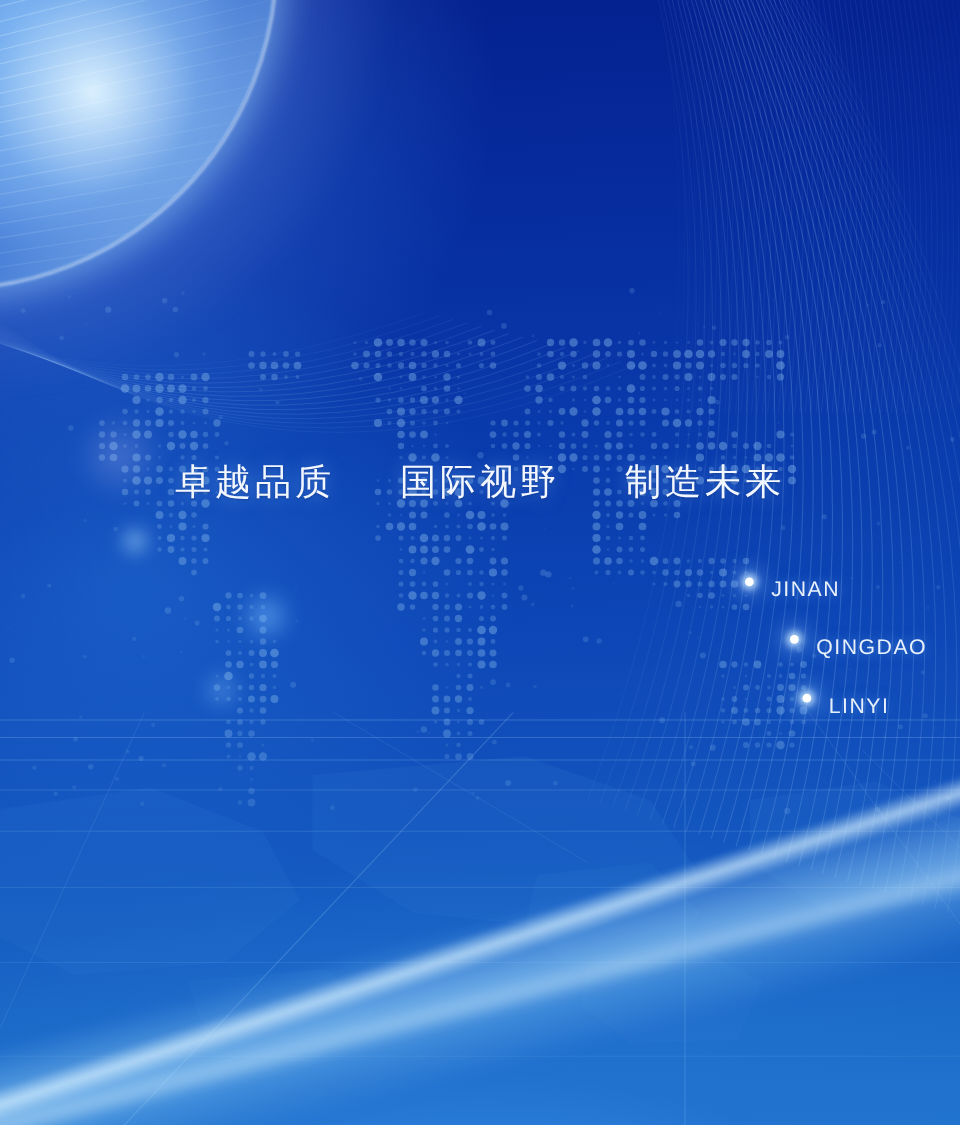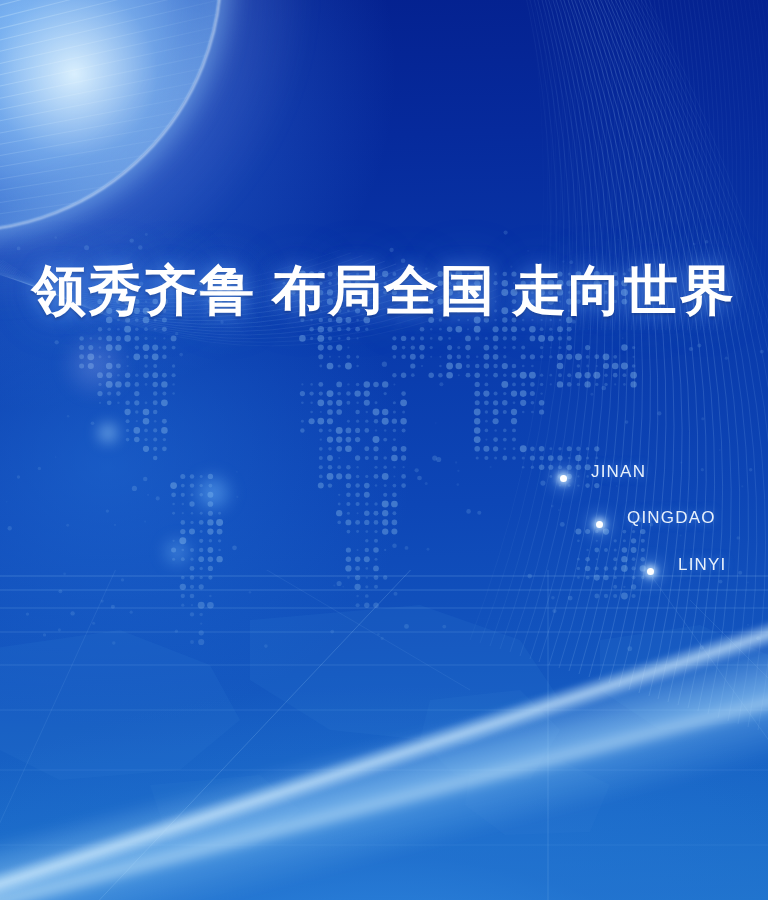--- a/index.html
+++ b/index.html
@@ -95,36 +95,36 @@
     position:absolute;left:0;right:0;top:372px;text-align:center;
     font-family:"Liberation Serif", serif;
     font-weight:400;font-size:29px;line-height:1;letter-spacing:3px;
     color:#f2f7ff;
     text-shadow:0 0 14px rgba(120,180,255,.55), 0 1px 2px rgba(0,20,80,.40);
     white-space:nowrap;
   }
   .subline .sgap{display:inline-block;width:52px;}
 
   
-  .city{position:absolute;display:flex;align-items:flex-end;gap:24px;}
+  .city{position:absolute;display:flex;align-items:flex-start;gap:14px;margin-left:36px;}
   .city .dot{
     position:relative;width:7px;height:7px;border-radius:50%;
     background:#ffffff;
     box-shadow:0 0 6px 3px rgba(200,230,255,.85), 0 0 16px 7px rgba(140,195,255,.45);
     flex:0 0 auto;
   }
   .city .nm{
     font-family:"Liberation Sans", sans-serif;
     font-size:17px;letter-spacing:1.2px;color:#e8f1fb;
     text-shadow:0 0 10px rgba(120,180,255,.6);
     white-space:nowrap;
   }
   #city-jinan{left:560px;top:462px;}
   #city-qingdao{left:596px;top:508px;}
-  #city-linyi{left:616px;top:555px;padding-left:31px;}
+  #city-linyi{left:575px;top:555px;padding-left:31px;}
 
   
   .streaks{position:absolute;right:0;top:0;width:300px;height:330px;pointer-events:none;opacity:.45;}
   .streaks svg{display:block;width:100%;height:100%;}
 </style>
 </head>
 <body>
 
 <div id="stage">
 
@@ -1308,24 +1308,24 @@
         <line x1="420" y1="-10" x2="90" y2="340" stroke="#8fc2f2" stroke-width="0.9" opacity="0.26"></line>
         <line x1="640" y1="-10" x2="790" y2="200" stroke="#8fc2f2" stroke-width="0.8" opacity="0.16"></line>
         <line x1="690" y1="30" x2="790" y2="130" stroke="#8fc2f2" stroke-width="0.8" opacity="0.14"></line>
         <line x1="250" y1="-10" x2="470" y2="120" stroke="#8fc2f2" stroke-width="0.8" opacity="0.12"></line>
       </svg>
   </div>
 
   <div class="beam"></div>
   <div class="beam2"></div>
 
-  <div class="headline">
-    <span>领秀齐鲁</span><span class="gap"></span><span>布局全国</span><span class="gap"></span><span>走向世界</span>
+
+  <div class="subline">
+    <span>卓越品质</span><span class="sgap"></span><span>国际视野</span><span class="sgap"></span><span>制造未来</span>
   </div>
-
 
   <div class="city" id="city-jinan">
     <span class="dot"></span>
     <span class="nm">JINAN</span>
   </div>
   <div class="city" id="city-qingdao">
     <span class="dot"></span>
     <span class="nm">QINGDAO</span>
   </div>
   <div class="city" id="city-linyi">

